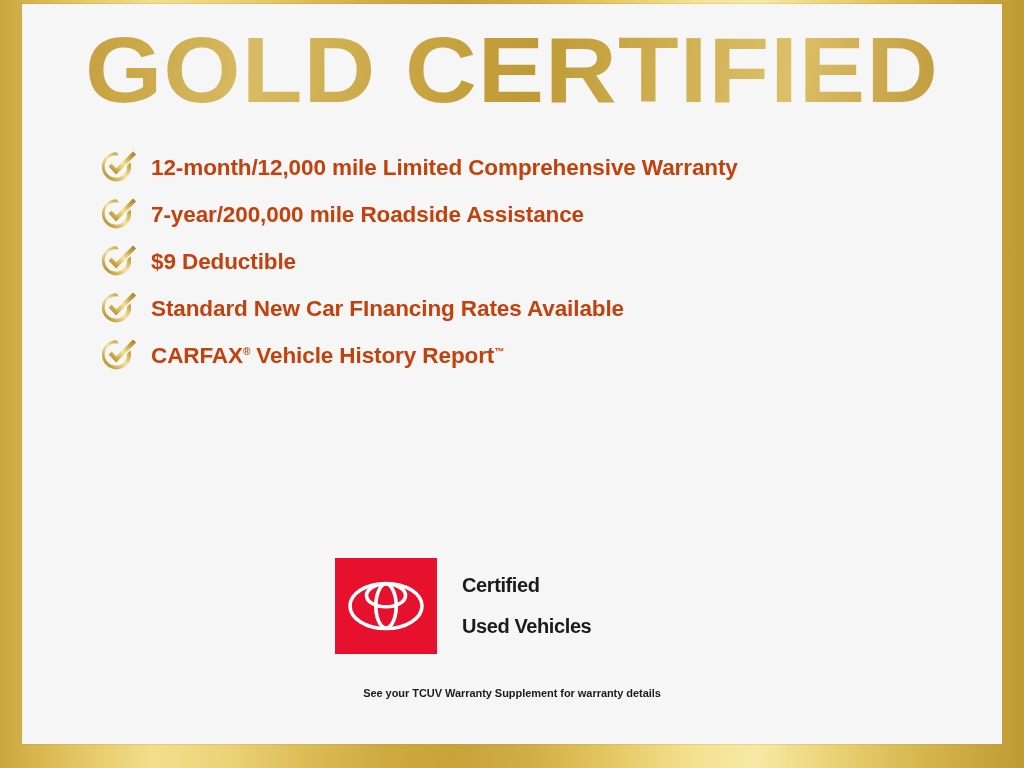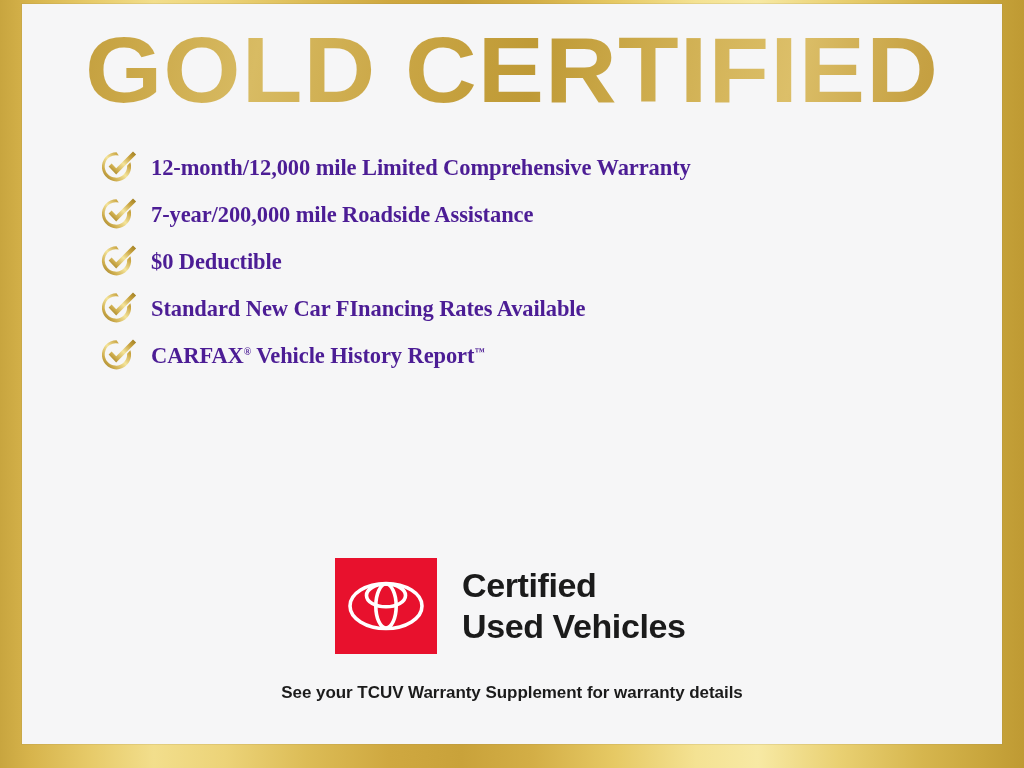--- a/index.html
+++ b/index.html
@@ -102,25 +102,25 @@
     flex: 0 0 auto;
     width: 44px;
     height: 40px;
     margin-right: 10px;
     position: relative;
     top: -1px;
   }
   .check-icon svg { display: block; }
   .benefit-label {
     flex: 1 1 auto;
-    font-family: Liberation Serif, serif;
+    font-family: Liberation Sans, sans-serif;
     font-weight: 700;
     font-size: 22.5px;
     line-height: 26px;
-    color: #4c1d95;
+    color: #c2410c;
     letter-spacing: -0.1px;
     white-space: nowrap;
   }
   .benefit-label sup {
     font-size: 10px;
     font-weight: 700;
     vertical-align: super;
     line-height: 0;
   }
 
@@ -142,37 +142,37 @@
     display: flex;
     align-items: center;
     justify-content: center;
   }
   #toyota-mark svg { display: block; }
   #logo-text {
     flex: 1 1 auto;
     margin-left: 25px;
     font-family: "Liberation Sans", sans-serif;
     font-weight: 700;
-    font-size: 34px;
+    font-size: 20px;
     line-height: 41px;
     color: #1b1b1b;
     letter-spacing: -0.4px;
   }
   #logo-text div { white-space: nowrap; }
 
   
   #disclaimer {
     position: absolute;
     left: 0;
     top: 679px;
     width: 980px;
     text-align: center;
     font-family: "Liberation Sans Narrow", "Liberation Sans", sans-serif;
     font-weight: 700;
-    font-size: 17px;
+    font-size: 11px;
     line-height: 20px;
     color: #1b1b1b;
     letter-spacing: -0.05px;
   }
 </style>
 </head>
 <body>
 
 <div id="certificate">
 
@@ -213,21 +213,21 @@
         <span class="benefit-label">7-year/200,000 mile Roadside Assistance</span>
       </div>
 
       <div class="benefit">
         <span class="check-icon">
           <svg width="44" height="40" viewBox="0 0 44 40">
             <path d="M19.5 5.2a14.6 14.6 0 1 0 13.9 10.1l-3.3 3.4a11.2 11.2 0 1 1-8.3-10.1z" fill="url(#g1)"></path>
             <path d="M11.6 19.6l3.0-3.0 4.6 4.6L36.0 4.4l3.1 3.0L19.2 27.6z" fill="url(#g1)"></path>
           </svg>
         </span>
-        <span class="benefit-label">$0 Deductible</span>
+        <span class="benefit-label">$9 Deductible</span>
       </div>
 
 
       <div class="benefit">
         <span class="check-icon">
           <svg width="44" height="40" viewBox="0 0 44 40">
             <path d="M19.5 5.2a14.6 14.6 0 1 0 13.9 10.1l-3.3 3.4a11.2 11.2 0 1 1-8.3-10.1z" fill="url(#g1)"></path>
             <path d="M11.6 19.6l3.0-3.0 4.6 4.6L36.0 4.4l3.1 3.0L19.2 27.6z" fill="url(#g1)"></path>
           </svg>
         </span>

